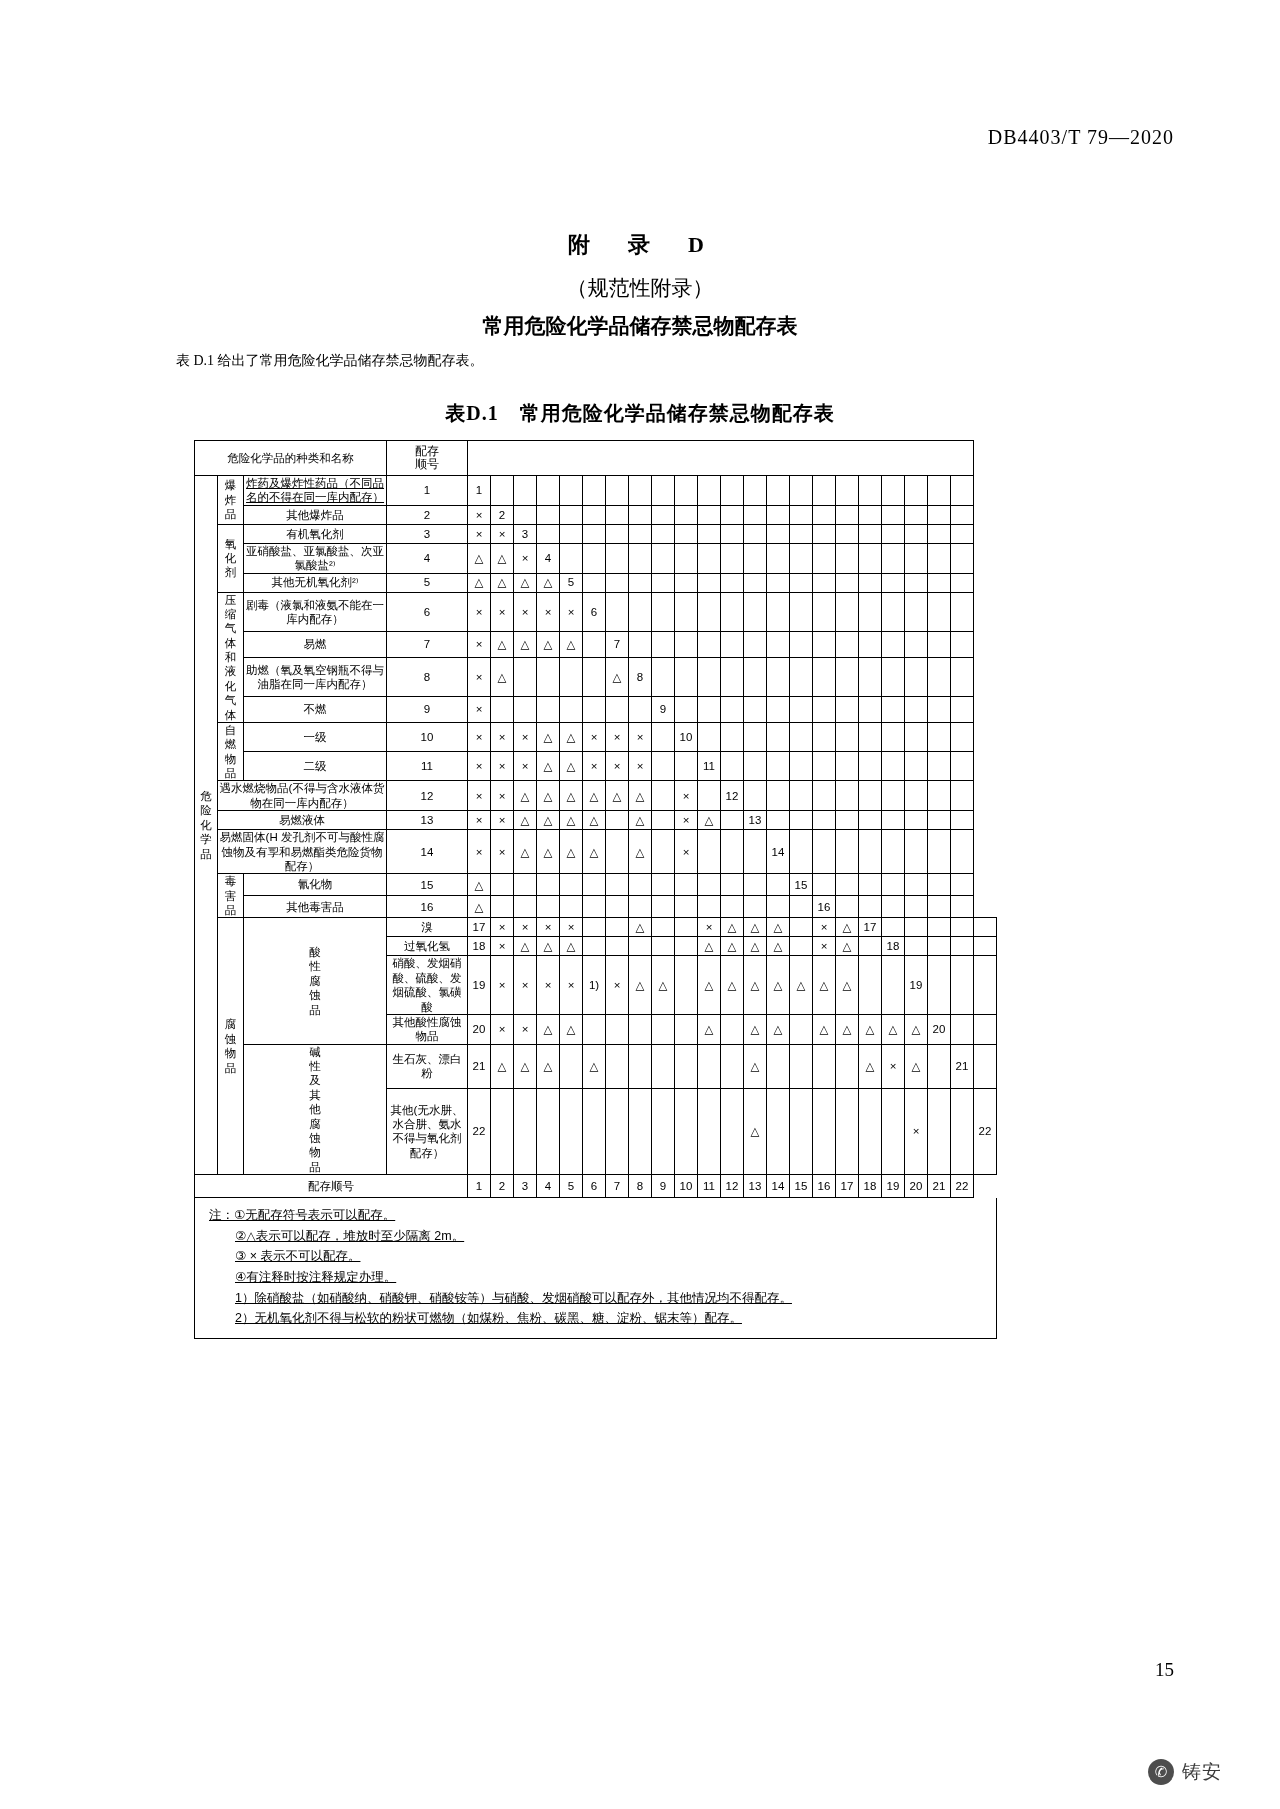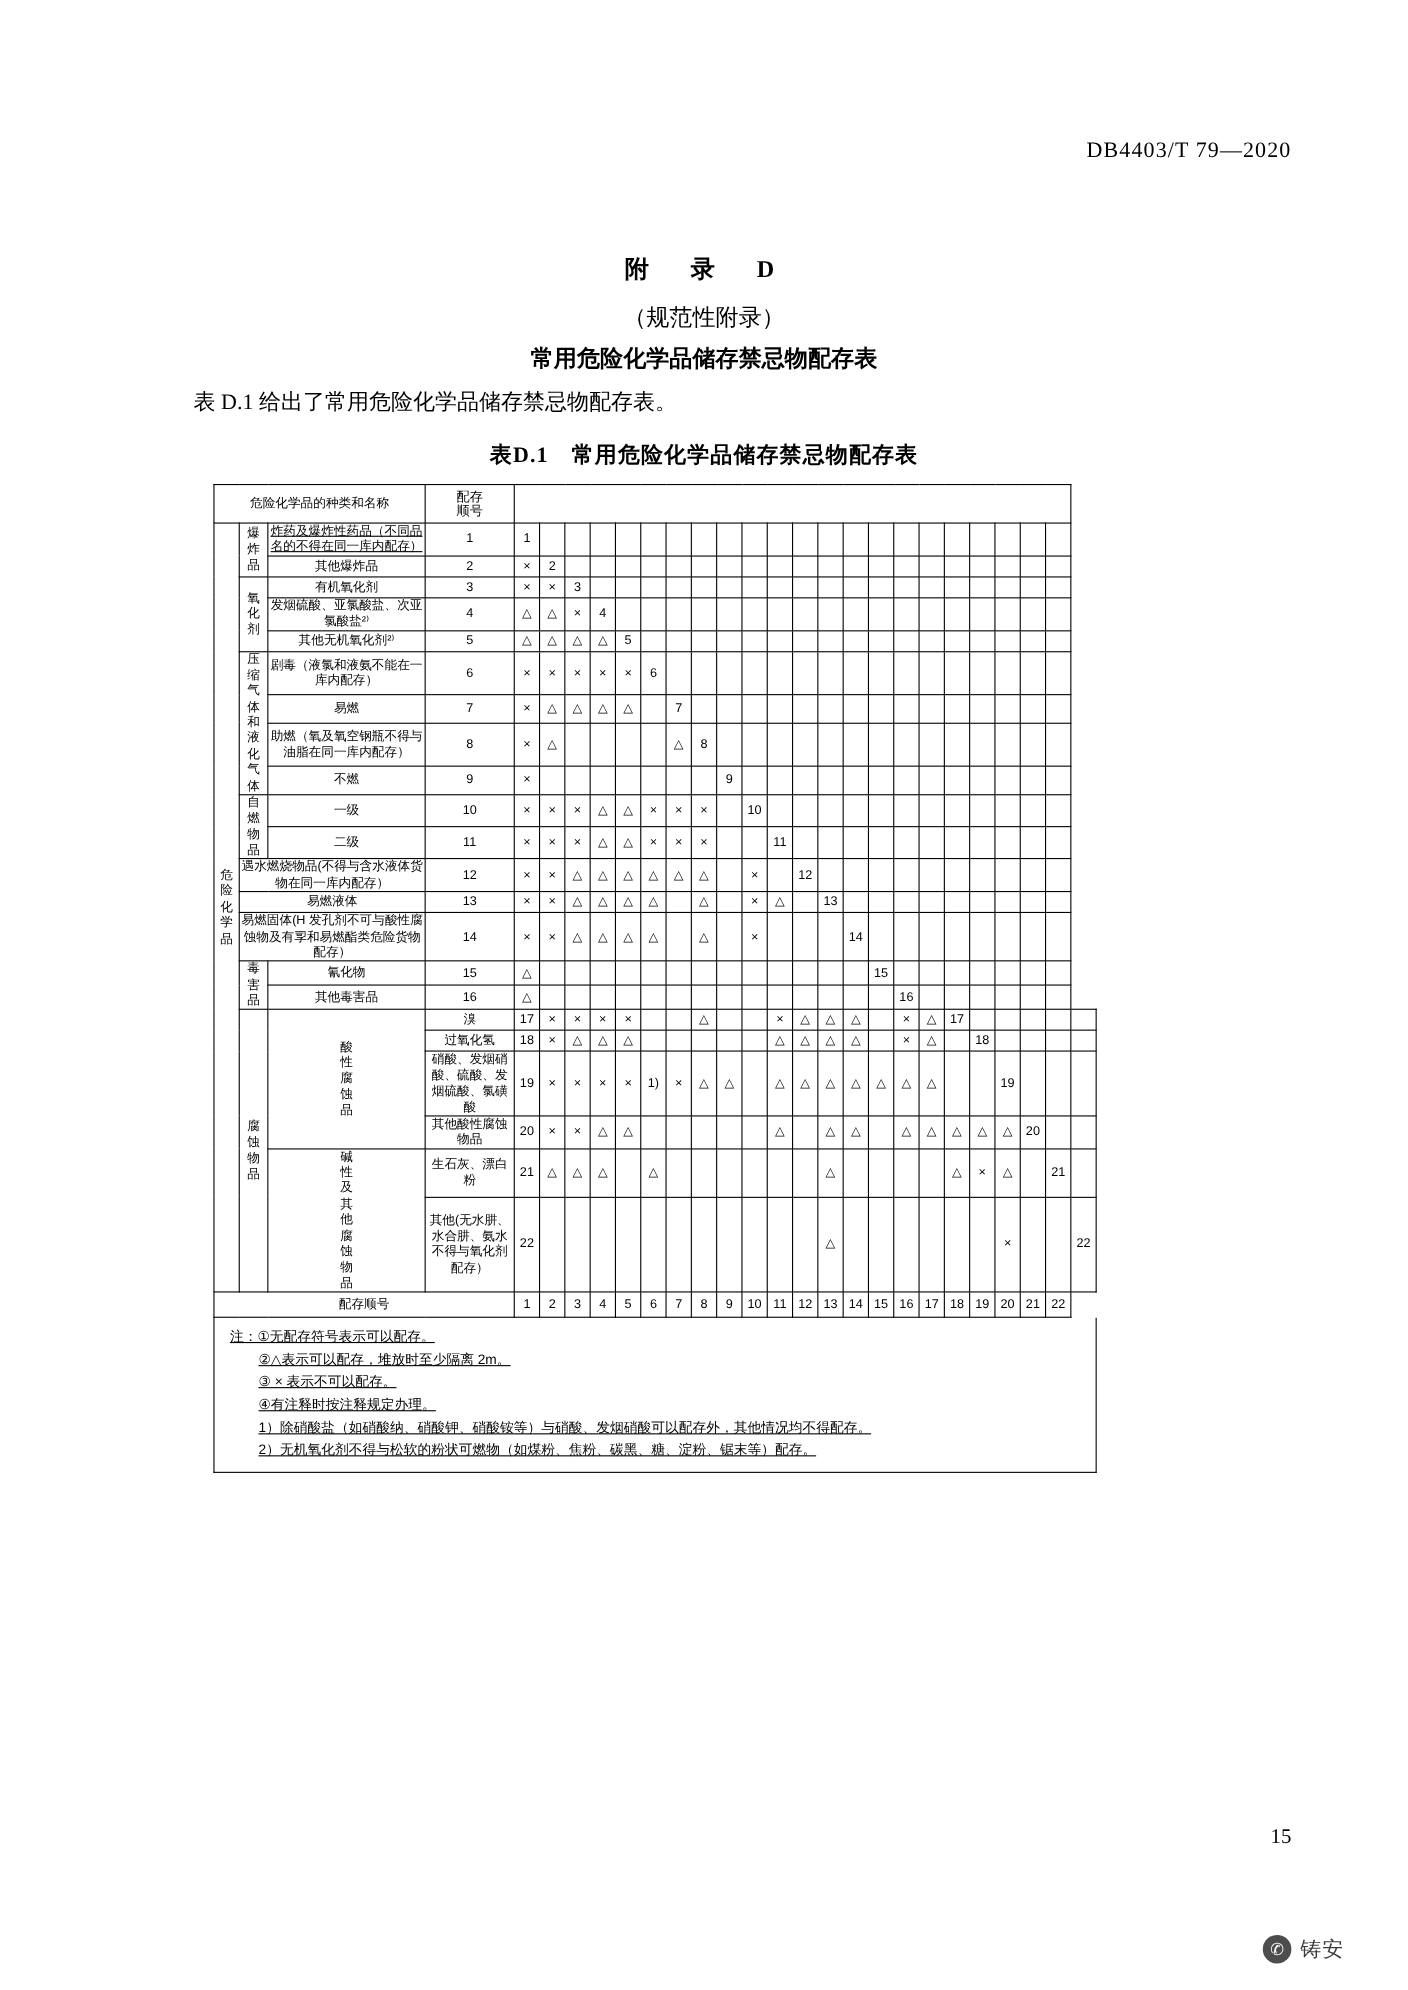--- a/index.html
+++ b/index.html
@@ -22,21 +22,21 @@
     font-family:"Liberation Serif",serif;
     font-size:20px;letter-spacing:1px;
   }
   .title-block{
     position:absolute;top:230px;left:0;width:1280px;text-align:center;
   }
   .t1{font-size:22px;font-weight:bold;letter-spacing:8px;margin-bottom:14px;}
   .t2{font-size:21px;margin-bottom:10px;}
   .t3{font-size:21px;font-weight:bold;}
   .lead{
-    position:absolute;top:352px;left:176px;font-size:20px;
+    position:absolute;top:352px;left:176px;font-size:14px;
   }
   .tabcap{
     position:absolute;top:400px;left:0;width:1280px;text-align:center;
     font-size:20px;font-weight:bold;letter-spacing:1px;
   }
   .tablewrap{
     position:absolute;top:440px;left:194px;
   }
   table.matrix{
     border-collapse:collapse;
@@ -190,21 +190,21 @@
             <td class="nb"></td>
             <td class="nb"></td>
             <td class="nb"></td>
             <td class="nb"></td>
             <td class="nb"></td>
             <td class="nb"></td>
             <td class="nb"></td>
             <td class="nb"></td>
           </tr>
           <tr>
-            <td class="name" colspan="1" style="width:125px;">发烟硫酸、亚氯酸盐、次亚氯酸盐²⁾</td>
+            <td class="name" colspan="1" style="width:125px;">亚硝酸盐、亚氯酸盐、次亚氯酸盐²⁾</td>
             <td class="num">4</td>
             <td class="cell">△</td>
             <td class="cell">△</td>
             <td class="cell">×</td>
             <td class="cell">4</td>
             <td class="nb"></td>
             <td class="nb"></td>
             <td class="nb"></td>
             <td class="nb"></td>
             <td class="nb"></td>

